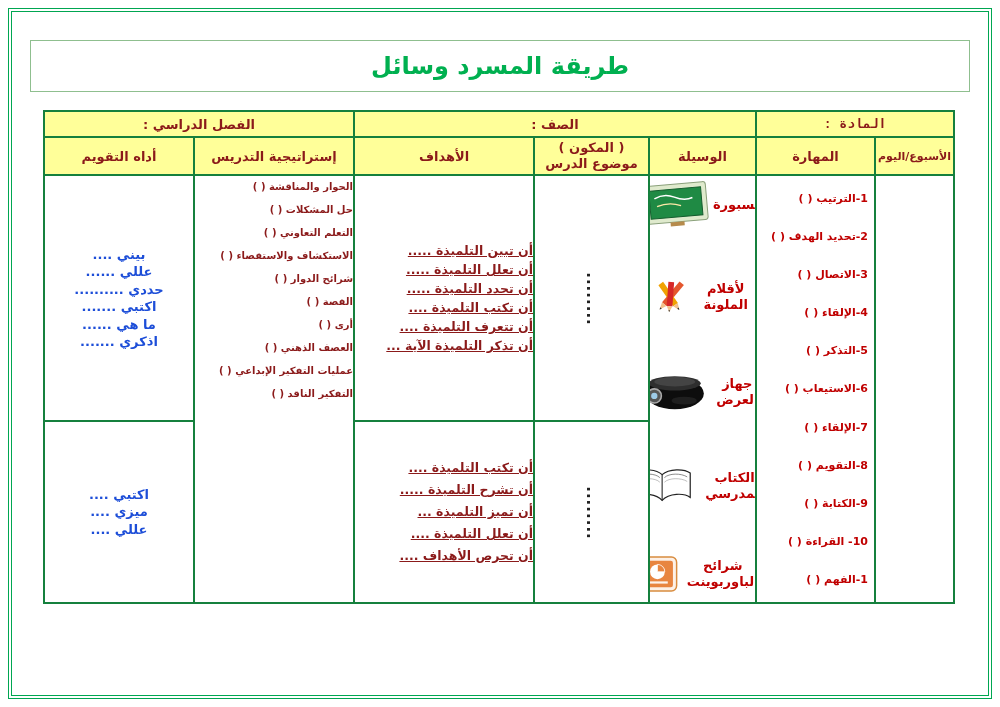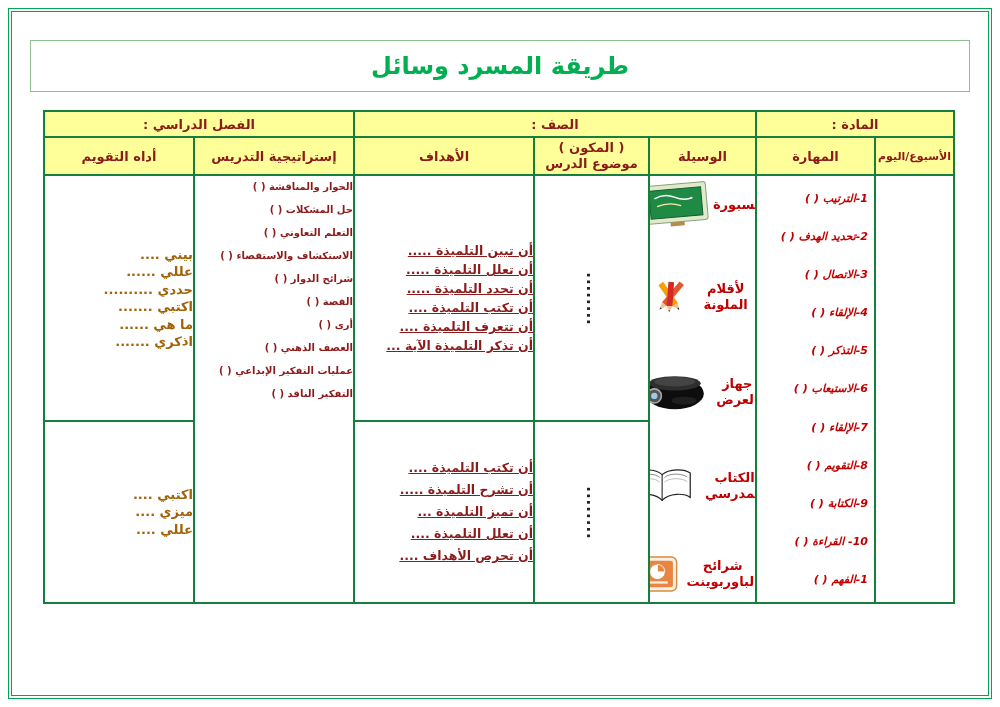--- a/index.html
+++ b/index.html
@@ -24,30 +24,30 @@
   table.main td{border:2px solid #15803d;overflow:hidden;padding:0;}
   tr.r-top{height:26px;}
   tr.r-heads{height:38px;}
   tr.r-body1{height:245px;}
   tr.r-body2{height:181px;}
 
   td.hd{
     background:#FFFF99;color:#8B1A1A;font-weight:bold;
     text-align:center;vertical-align:middle;font-size:13px;
   }
-  td.subject{padding-left:30px;}
+  td.subject{padding-left:30px;font-family:Liberation Mono, monospace;}
   td.semester{padding-right:115px;}
   td.col-week{font-size:11px;}
   td.col-topic{font-size:13px;line-height:16px;padding:0 4px;}
 
   td.body{background:#fff;}
 
   
   td.skill-cell{vertical-align:top;}
-  .skill-list{height:420px;display:flex;flex-direction:column;justify-content:space-around;padding:3px 6px 3px 2px;font-style:italic;}
+  .skill-list{height:420px;display:flex;flex-direction:column;justify-content:space-around;padding:3px 6px 3px 2px;}
   .skill-item{color:#C00000;font-weight:bold;font-size:11px;text-align:right;white-space:nowrap;}
 
   
   td.means-cell{vertical-align:top;}
   .means-list{height:418px;display:flex;flex-direction:column;align-items:center;justify-content:space-between;padding:4px 2px;}
   .means-block{display:flex;align-items:center;gap:2px;}
   .means-label{color:#C00000;font-weight:bold;font-size:13px;text-align:center;line-height:16px;}
 
   
   td.topic-cell{text-align:center;vertical-align:middle;}
@@ -56,21 +56,21 @@
   
   td.obj-cell{vertical-align:middle;text-align:right;padding-right:20px;color:#8B1A1A;font-weight:bold;font-size:12.5px;text-decoration:underline;}
   td.obj-cell .obj-line{line-height:19px;}
   td.obj-cell.bottom .obj-line{line-height:22px;}
 
   
   td.strategy-cell{vertical-align:top;text-align:right;color:#8B1A1A;font-weight:bold;font-size:10px;padding:14px 6px 0;}
   .strategy-item{line-height:21px;margin-bottom:2px;}
 
   
-  td.eval-cell{vertical-align:middle;text-align:right;padding-right:12px;color:#a16207;font-weight:bold;font-size:13px;}
+  td.eval-cell{vertical-align:middle;text-align:center;padding-right:12px;color:#1d4ed8;font-weight:bold;font-size:13px;}
   td.eval-cell .eval-line{line-height:17.5px;}
 </style>
 </head>
 <body>
 
 <div class="frame"></div>
 
 <div class="title-box">
   <h1 class="title">طريقة المسرد وسائل</h1>
 </div>

